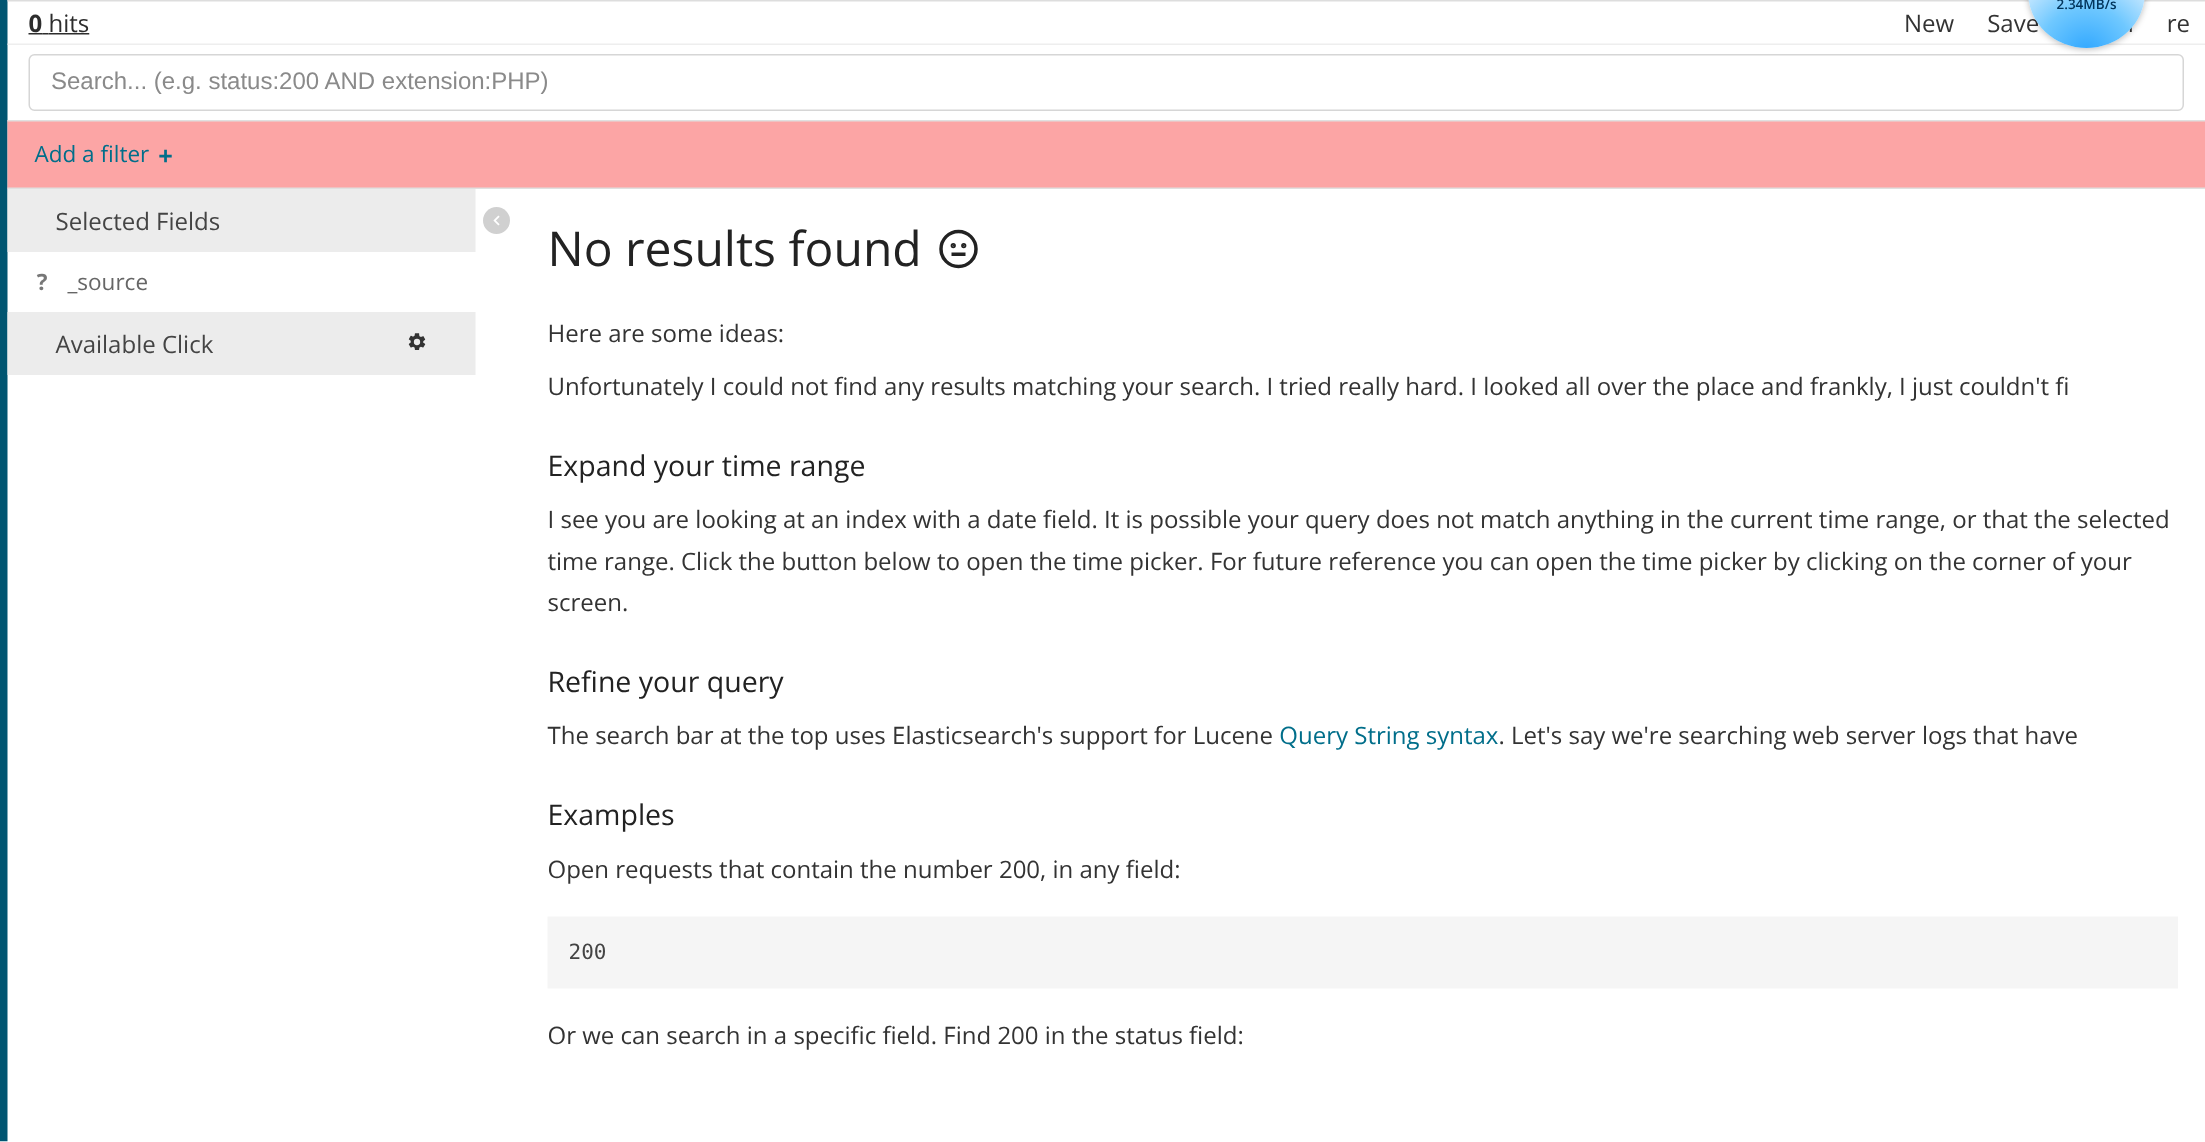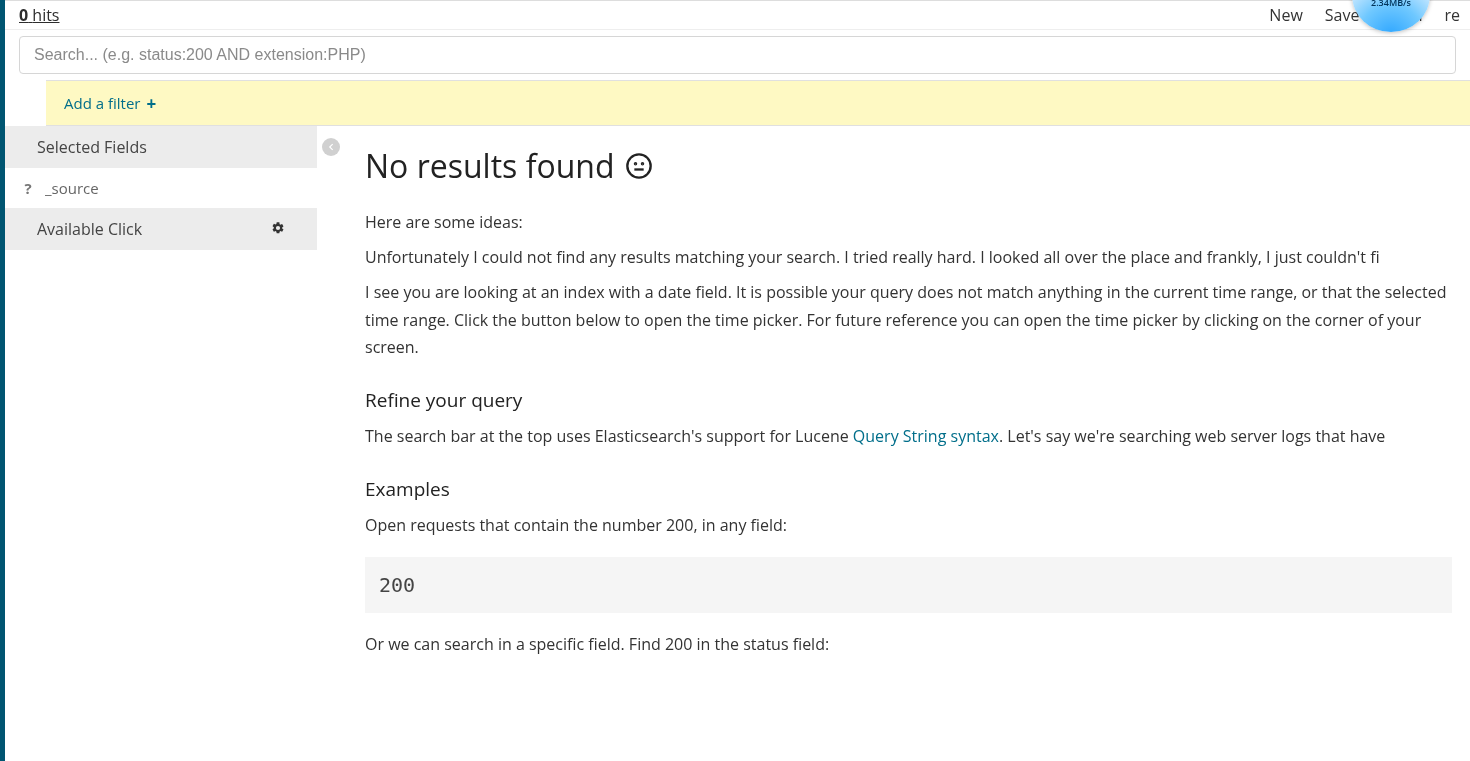--- a/index.html
+++ b/index.html
@@ -42,25 +42,24 @@
     border-radius: 4px;
     padding: 0 14px;
     font-size: 16px;
     color: #555;
     outline: none;
   }
   .search-input::placeholder { color: #8a8a8a; }
 
   
   .filterbar {
-    background: #fef9c3;
+    background: #fca5a5;
     border-top: 1px solid #e0e0e0;
     border-bottom: 1px solid #e0e0e0;
     padding: 12px 18px;
-    margin-left: 41px;
   }
   .add-filter {
     color: #006E8A;
     font-size: 15px;
     cursor: pointer;
     display: inline-flex;
     align-items: center;
     gap: 6px;
   }
   .plus-icon {
@@ -171,21 +170,21 @@
     font-weight: 400;
     color: #222;
     margin-top: 26px;
     margin-bottom: 10px;
   }
   .content a { color: #006E8A; text-decoration: none; cursor: pointer; }
   .codeblock {
     background: #f5f5f5;
     padding: 16px 14px;
     font-family: "Menlo", "Consolas", monospace;
-    font-size: 20px;
+    font-size: 14px;
     color: #444;
     margin: 18px 0;
   }
 
   
   .speed-badge {
     position: absolute;
     top: -6px;
     right: 40px;
     width: 78px;
@@ -277,20 +276,21 @@
             <circle cx="9" cy="10" r="0.5" fill="#222" stroke="#222"></circle>
             <circle cx="15" cy="10" r="0.5" fill="#222" stroke="#222"></circle>
             <line x1="8" y1="15" x2="16" y2="15"></line>
           </svg>
         </span>
       </h1>
 
       <p>Here are some ideas:</p>
       <p>Unfortunately I could not find any results matching your search. I tried really hard. I looked all over the place and frankly, I just couldn't fi</p>
 
+      <h3>Expand your time range</h3>
       <p>I see you are looking at an index with a date field. It is possible your query does not match anything in the current time range, or that the selected time range. Click the button below to open the time picker. For future reference you can open the time picker by clicking on the corner of your screen.</p>
 
       <h3>Refine your query</h3>
       <p>
         <span>The search bar at the top uses Elasticsearch's support for Lucene </span><a>Query String syntax</a><span>. Let's say we're searching web server logs that have</span>
       </p>
 
       <h3>Examples</h3>
       <p>Open requests that contain the number 200, in any field:</p>
 

